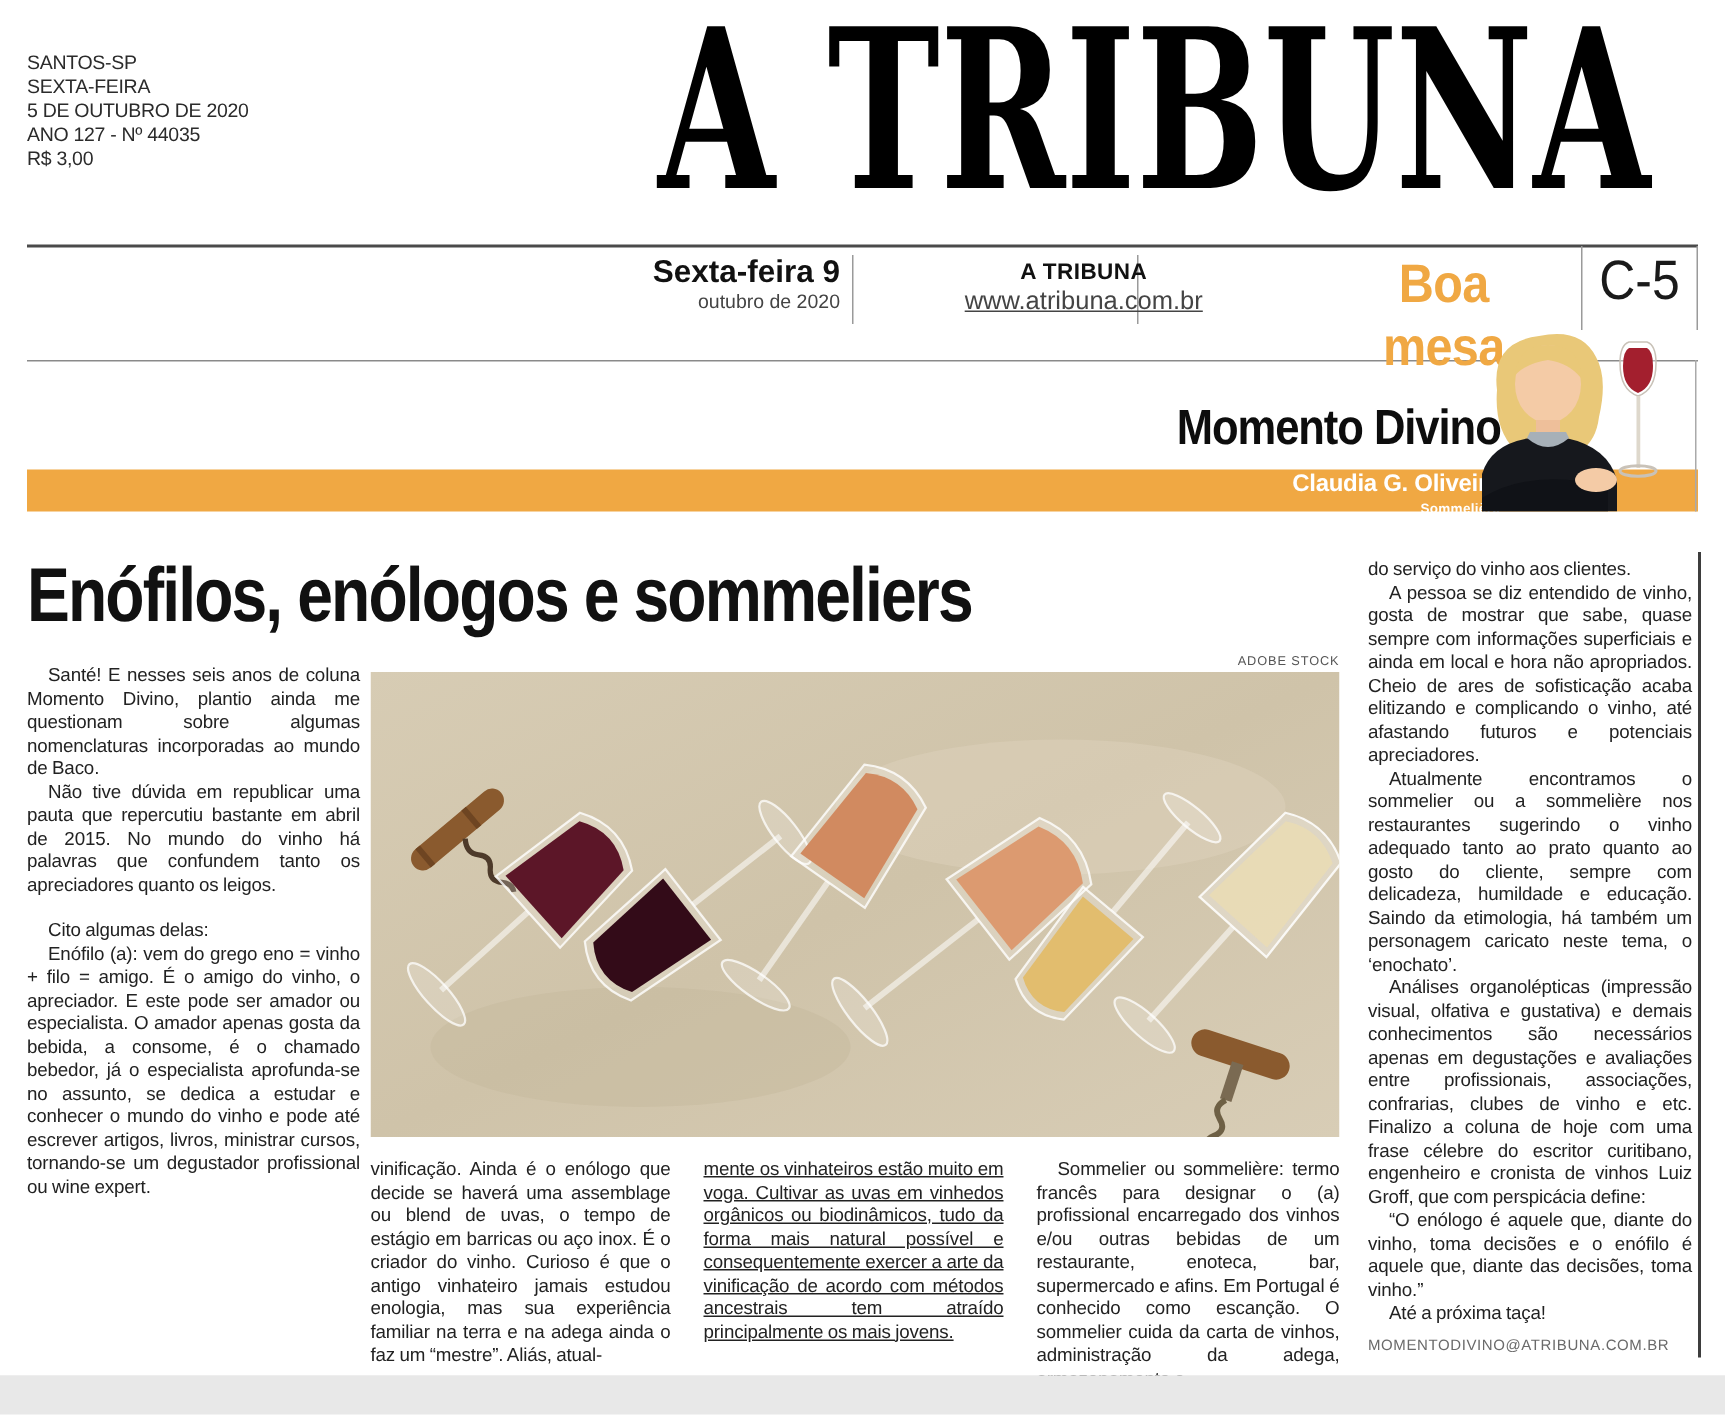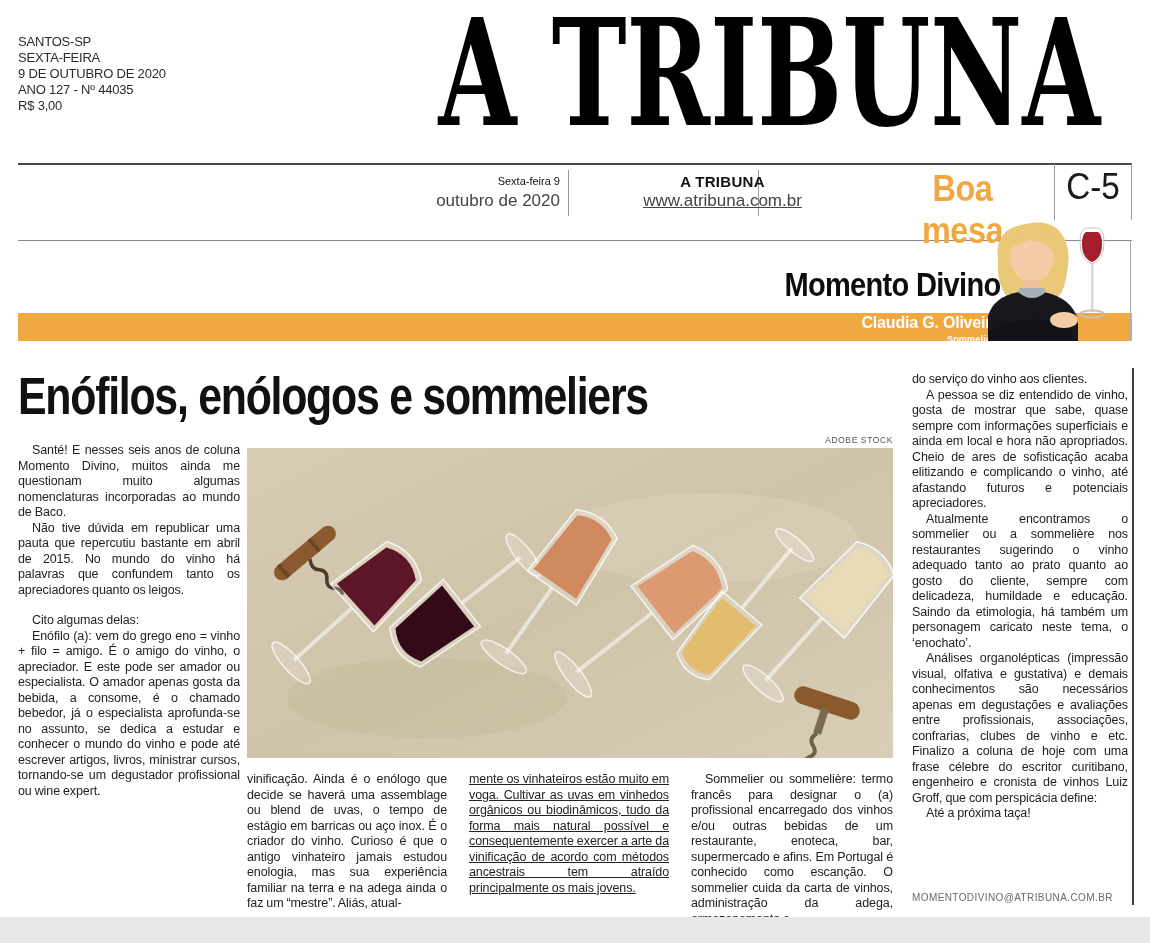--- a/index.html
+++ b/index.html
@@ -19,22 +19,22 @@
     left:345px;top:8px;width:585px;text-align:center;white-space:nowrap;
     font-family:"DejaVu Serif","Liberation Serif",serif;font-weight:bold;
     font-size:148px;line-height:130px;color:#000;
     transform:scaleX(0.68);transform-origin:50% 50%;
   }
   .hr-top{left:18px;top:163px;width:1114px;height:2px;background:#4a4a4a;}
   .hr-mid{left:18px;top:240px;width:1114px;height:1px;background:#8a8a8a;}
   .vdiv{width:1px;background:#9a9a9a;}
 
   .hdr-date{left:395px;top:172px;width:165px;text-align:right;line-height:19px;}
-  .hdr-date .l1{font-size:11px;font-weight:normal;color:#111;}
-  .hdr-date .l2{font-size:17px;color:#444;}
+  .hdr-date .l1{font-size:21px;font-weight:bold;color:#111;}
+  .hdr-date .l2{font-size:13px;color:#444;}
   .hdr-brand{left:640px;top:172px;width:165px;text-align:center;line-height:19px;}
   .hdr-brand .l1{font-size:15px;font-weight:bold;color:#111;letter-spacing:0.3px;}
   .hdr-brand .l2{font-size:17px;color:#444;text-decoration:underline;}
   .boamesa{
     left:880px;top:168px;width:165px;text-align:center;
     font-size:36px;font-weight:600;color:#F0A843;letter-spacing:-0.5px;
     transform:scaleX(0.9);transform-origin:50% 0;
   }
   .pagenum{left:1060px;top:166px;width:66px;text-align:center;font-size:37px;font-weight:400;color:#1a1a1a;
     transform:scaleX(0.9);transform-origin:50% 0;}
@@ -75,21 +75,21 @@
   .email{left:912px;top:892px;font-size:10px;color:#6a6a6a;letter-spacing:0.4px;}
 </style>
 </head>
 <body>
 
 <div class="page">
 
   <div class="abs edinfo">
     <div>SANTOS-SP</div>
     <div class="b">SEXTA-FEIRA</div>
-    <div>9 DE OUTUBRO DE 2020</div>
+    <div>5 DE OUTUBRO DE 2020</div>
     <div>ANO 127 - Nº 44035</div>
     <div>R$ 3,00</div>
   </div>
 
   <div class="abs masthead">A TRIBUNA</div>
 
   <div class="abs hr-top"></div>
   <div class="abs hr-mid"></div>
   <div class="abs vdiv" style="left:568px;top:170px;height:46px;"></div>
   <div class="abs vdiv" style="left:758px;top:170px;height:46px;"></div>
@@ -199,21 +199,21 @@
     </g>
 
     <g transform="translate(580,255) rotate(18)">
       <rect x="-34" y="-9" width="68" height="18" rx="9" fill="#8a5a2e"></rect>
       <rect x="-4" y="6" width="8" height="26" fill="#7a6a52"></rect>
       <path d="M0,32 q-7,7 0,13 q7,6 0,12 q-7,6 0,12" fill="none" stroke="#6e6045" stroke-width="4"></path>
     </g>
   </svg>
 
   <div class="abs bodycol col1">
-    <p><span>Santé! E nesses seis anos de coluna </span><span class="em">Momento Divino,</span><span> muitos ainda me questionam muito algumas nomenclaturas incorporadas ao mundo de Baco.</span></p>
+    <p><span>Santé! E nesses seis anos de coluna </span><span class="em">Momento Divino,</span><span> plantio ainda me questionam sobre algumas nomenclaturas incorporadas ao mundo de Baco.</span></p>
     <p>Não tive dúvida em republicar uma pauta que repercutiu bastante em abril de 2015. No mundo do vinho há palavras que confundem tanto os apreciadores quanto os leigos.</p>
     <p class="subhead">Cito algumas delas:</p>
     <p>Enófilo (a): vem do grego eno = vinho + filo = amigo. É o amigo do vinho, o apreciador. E este pode ser amador ou especialista. O amador apenas gosta da bebida, a consome, é o chamado bebedor, já o especialista aprofunda-se no assunto, se dedica a estudar e conhecer o mundo do vinho e pode até escrever artigos, livros, ministrar cursos, tornando-se um degustador profissional ou wine expert.</p>
   </div>
 
   <div class="abs bodycol col2">
     <p class="noindent">vinificação. Ainda é o enólogo que decide se haverá uma assemblage ou blend de uvas, o tempo de estágio em barricas ou aço inox. É o criador do vinho. Curioso é que o antigo vinhateiro jamais estudou enologia, mas sua experiência familiar na terra e na adega ainda o faz um “mestre”. Aliás, atual-</p>
   </div>
 
   <div class="abs bodycol col3">
@@ -222,19 +222,20 @@
 
   <div class="abs bodycol col4">
     <p>Sommelier ou sommelière: termo francês para designar o (a) profissional encarregado dos vinhos e/ou outras bebidas de um restaurante, enoteca, bar, supermercado e afins. Em Portugal é conhecido como escanção. O sommelier cuida da carta de vinhos, administração da adega, armazenamento e</p>
   </div>
 
   <div class="abs bodycol col5">
     <p class="noindent">do serviço do vinho aos clientes.</p>
     <p>A pessoa se diz entendido de vinho, gosta de mostrar que sabe, quase sempre com informações superficiais e ainda em local e hora não apropriados. Cheio de ares de sofisticação acaba elitizando e complicando o vinho, até afastando futuros e potenciais apreciadores.</p>
     <p>Atualmente encontramos o sommelier ou a sommelière nos restaurantes sugerindo o vinho adequado tanto ao prato quanto ao gosto do cliente, sempre com delicadeza, humildade e educação. Saindo da etimologia, há também um personagem caricato neste tema, o ‘enochato’.</p>
     <p>Análises organolépticas (impressão visual, olfativa e gustativa) e demais conhecimentos são necessários apenas em degustações e avaliações entre profissionais, associações, confrarias, clubes de vinho e etc. Finalizo a coluna de hoje com uma frase célebre do escritor curitibano, engenheiro e cronista de vinhos Luiz Groff, que com perspicácia define:</p>
+    <p>“O enólogo é aquele que, diante do vinho, toma decisões e o enófilo é aquele que, diante das decisões, toma vinho.”</p>
     <p>Até a próxima taça!</p>
   </div>
 
   <div class="abs right-rule"></div>
   <div class="abs email">MOMENTODIVINO@ATRIBUNA.COM.BR</div>
 
 </div>
 
 </body></html>

